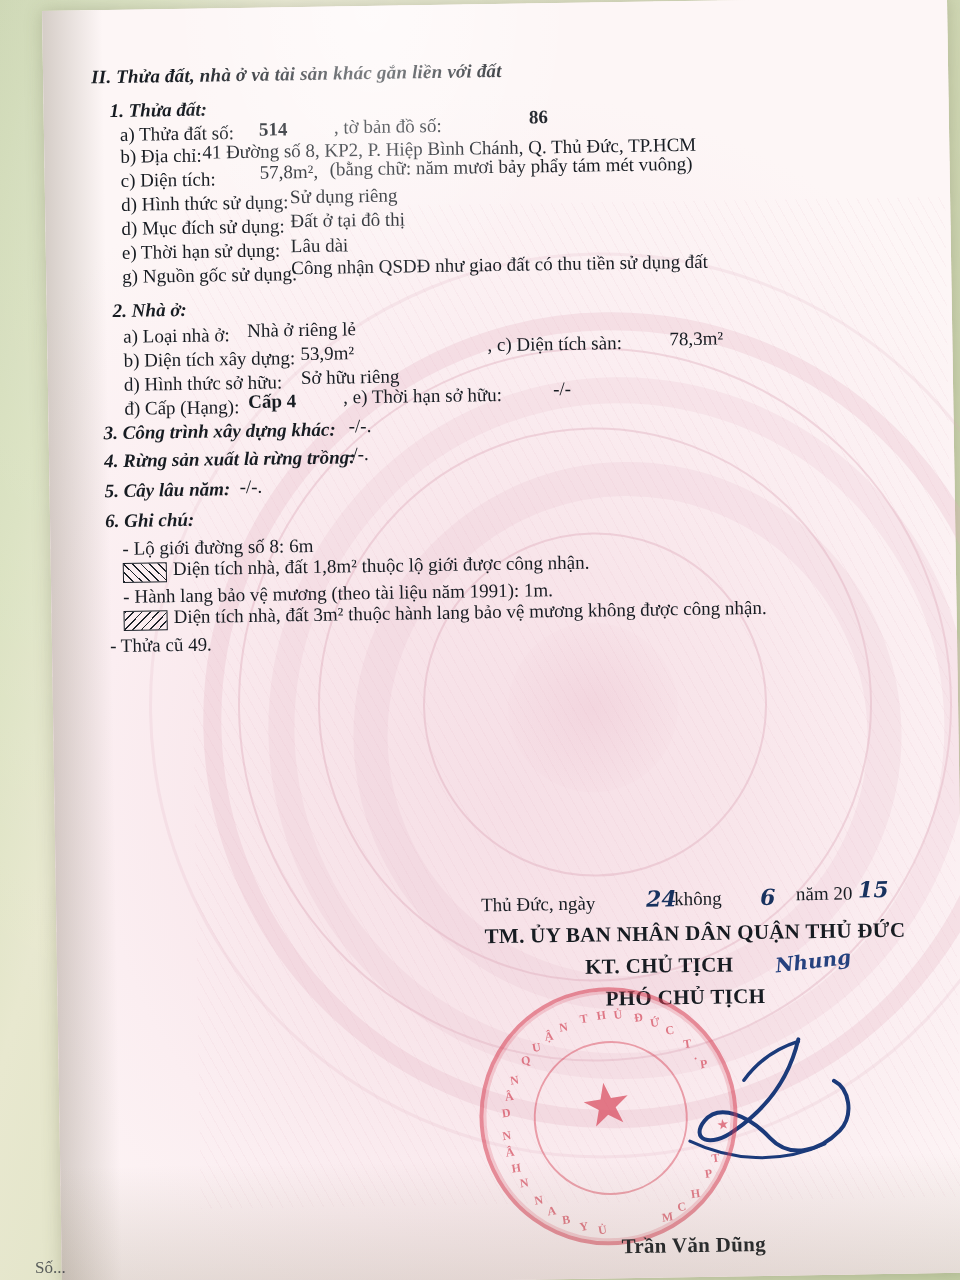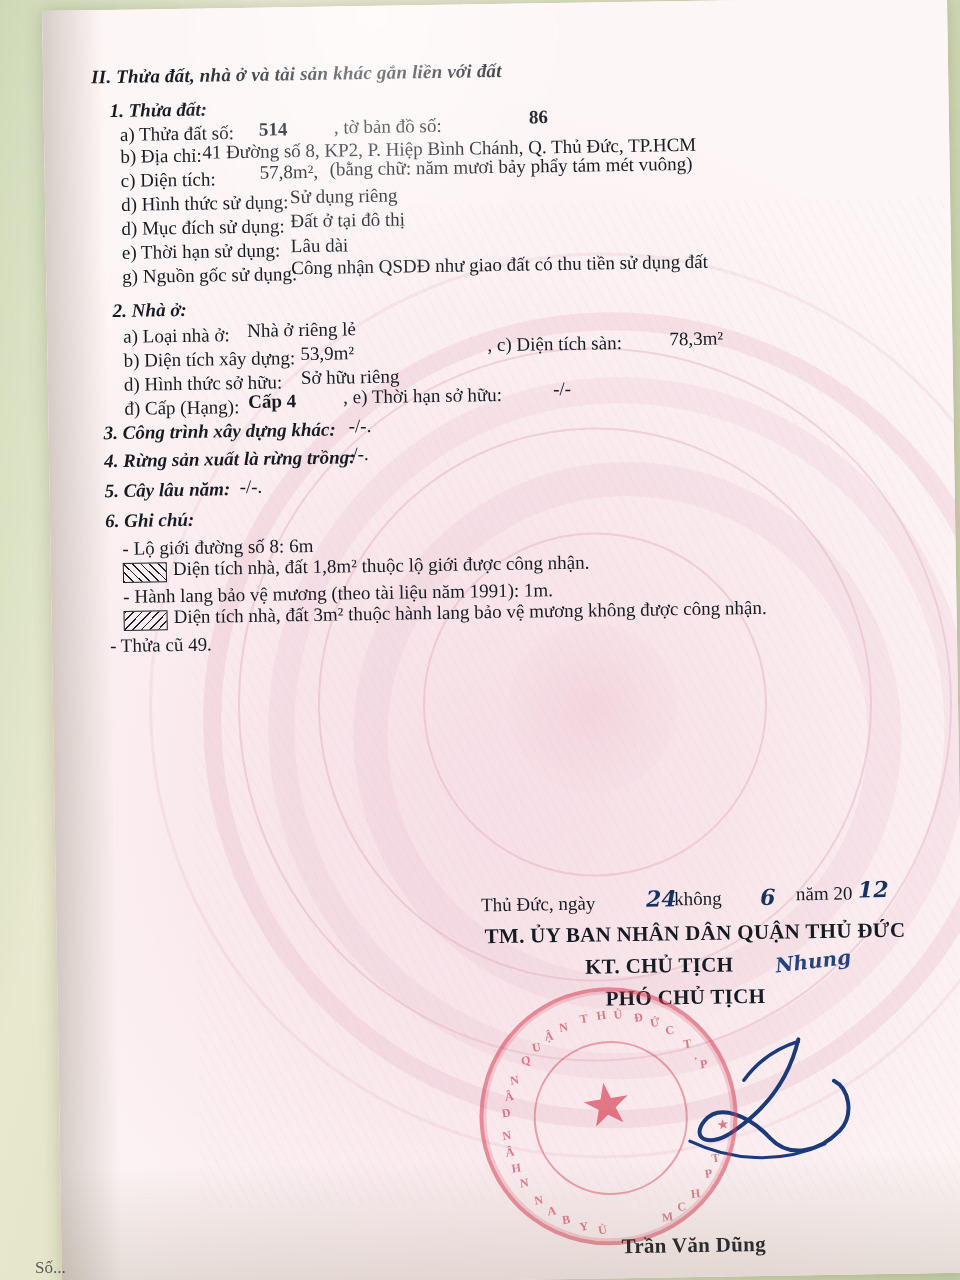--- a/index.html
+++ b/index.html
@@ -211,21 +211,21 @@
       <div class="hatchbox2" style="left:72px;top:601px;"></div>
       <div class="t line" style="left:122px;top:597px;">Diện tích nhà, đất 3m² thuộc hành lang bảo vệ mương không được công nhận.</div>
 
       <div class="t line" style="left:58px;top:625px;">- Thửa cũ 49.</div>
 
       <div class="t sig-sm" style="left:425px;top:890px;">Thủ Đức, ngày</div>
       <div class="t hand" style="left:578px;top:884px;font-size:22px;">24</div>
       <div class="t sig-sm" style="left:618px;top:887px;">không</div>
       <div class="t hand" style="left:692px;top:884px;font-size:22px;">6</div>
       <div class="t sig-sm" style="left:694px;top:884px;margin-left:46px;">năm 20</div>
-      <div class="t hand" style="left:790px;top:878px;font-size:22px;">12</div>
+      <div class="t hand" style="left:790px;top:878px;font-size:22px;">15</div>
 
       <div class="t sig" style="left:428px;top:920px;">TM. ỦY BAN NHÂN DÂN QUẬN THỦ ĐỨC</div>
       <div class="t sig" style="left:528px;top:952px;">KT. CHỦ TỊCH</div>
       <div class="t sig" style="left:548px;top:984px;">PHÓ CHỦ TỊCH</div>
 
       <div class="t blue-scribble" style="left:718px;top:950px;font-size:20px;transform:rotate(-6deg);">Nhung</div>
 
       <svg style="position:absolute;left:590px;top:1020px;" width="260" height="160">
         <path d="M150 20 C 140 60, 115 90, 85 110 C 60 128, 40 118, 55 100 C 70 82, 100 96, 120 118 C 140 140, 170 132, 190 112 C 205 96, 200 70, 185 62" fill="none" stroke="#1b3a7a" stroke-width="4" stroke-linecap="round"></path>
         <path d="M95 60 C 110 40, 130 28, 150 22" fill="none" stroke="#1b3a7a" stroke-width="3.5" stroke-linecap="round"></path>

